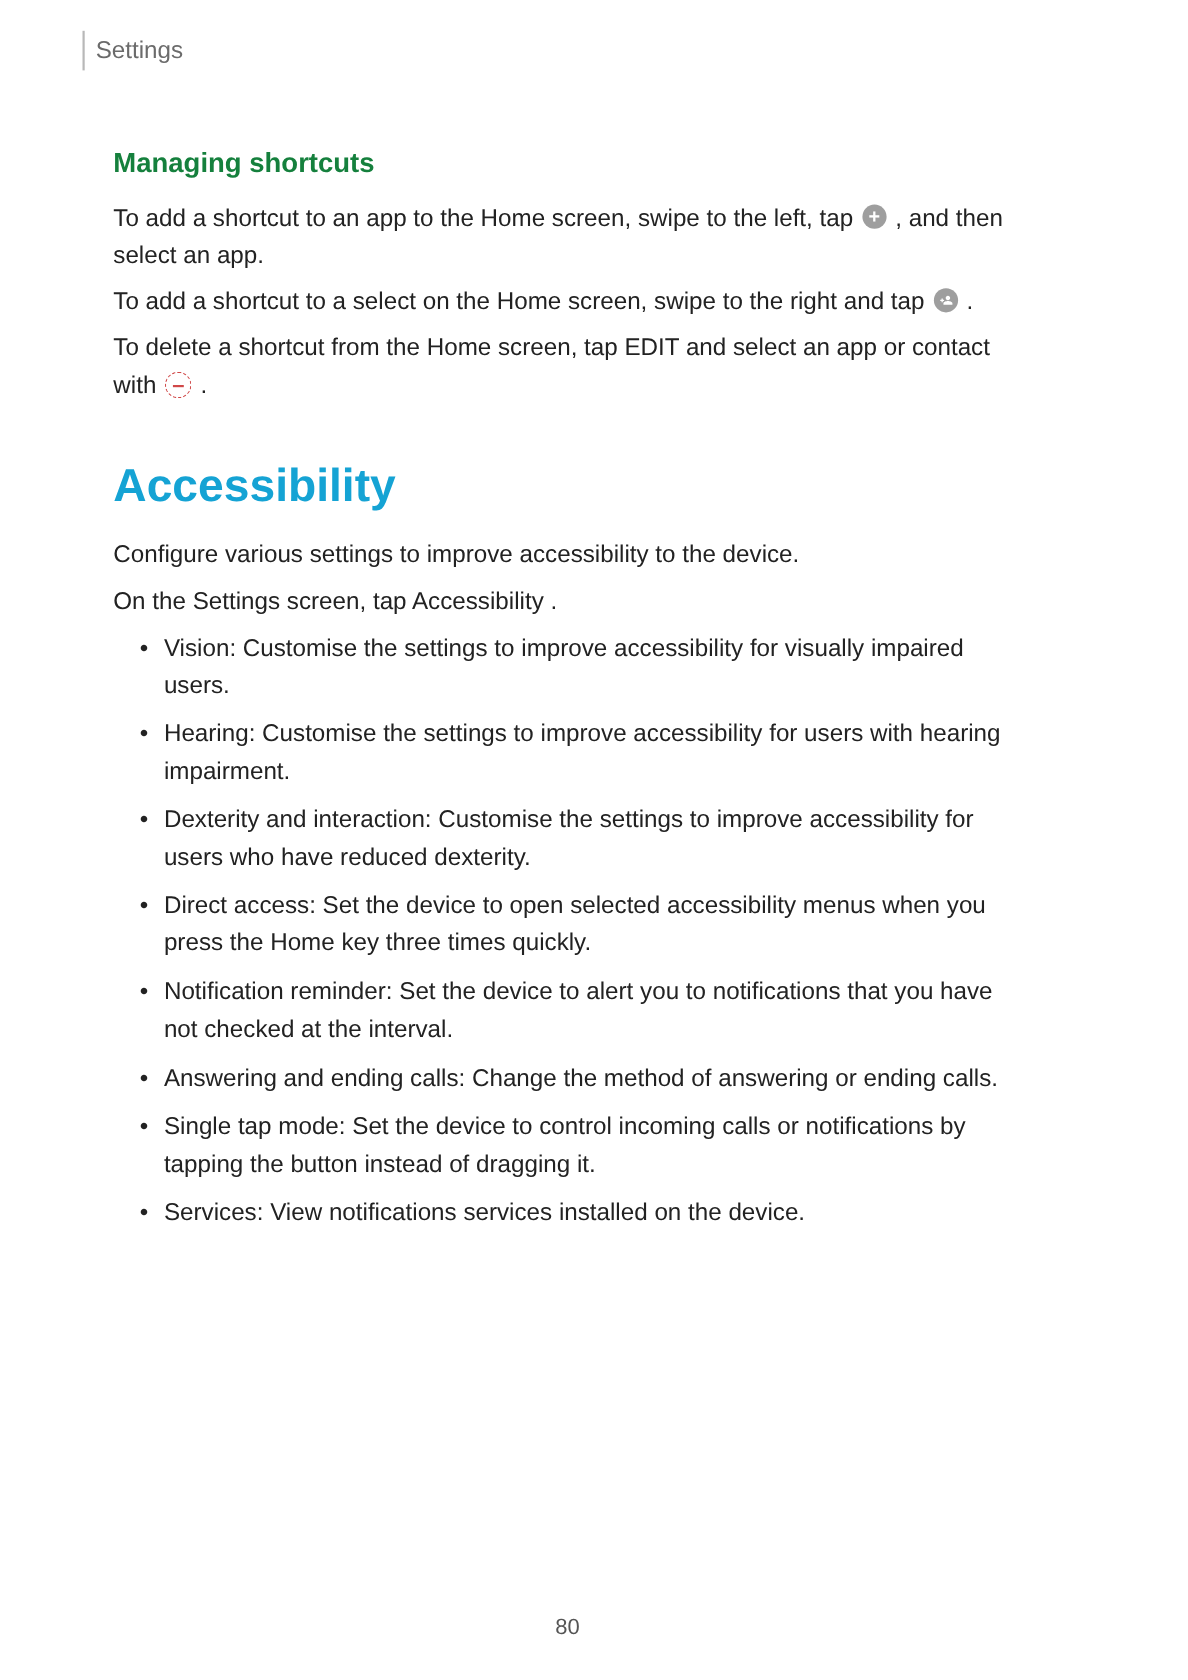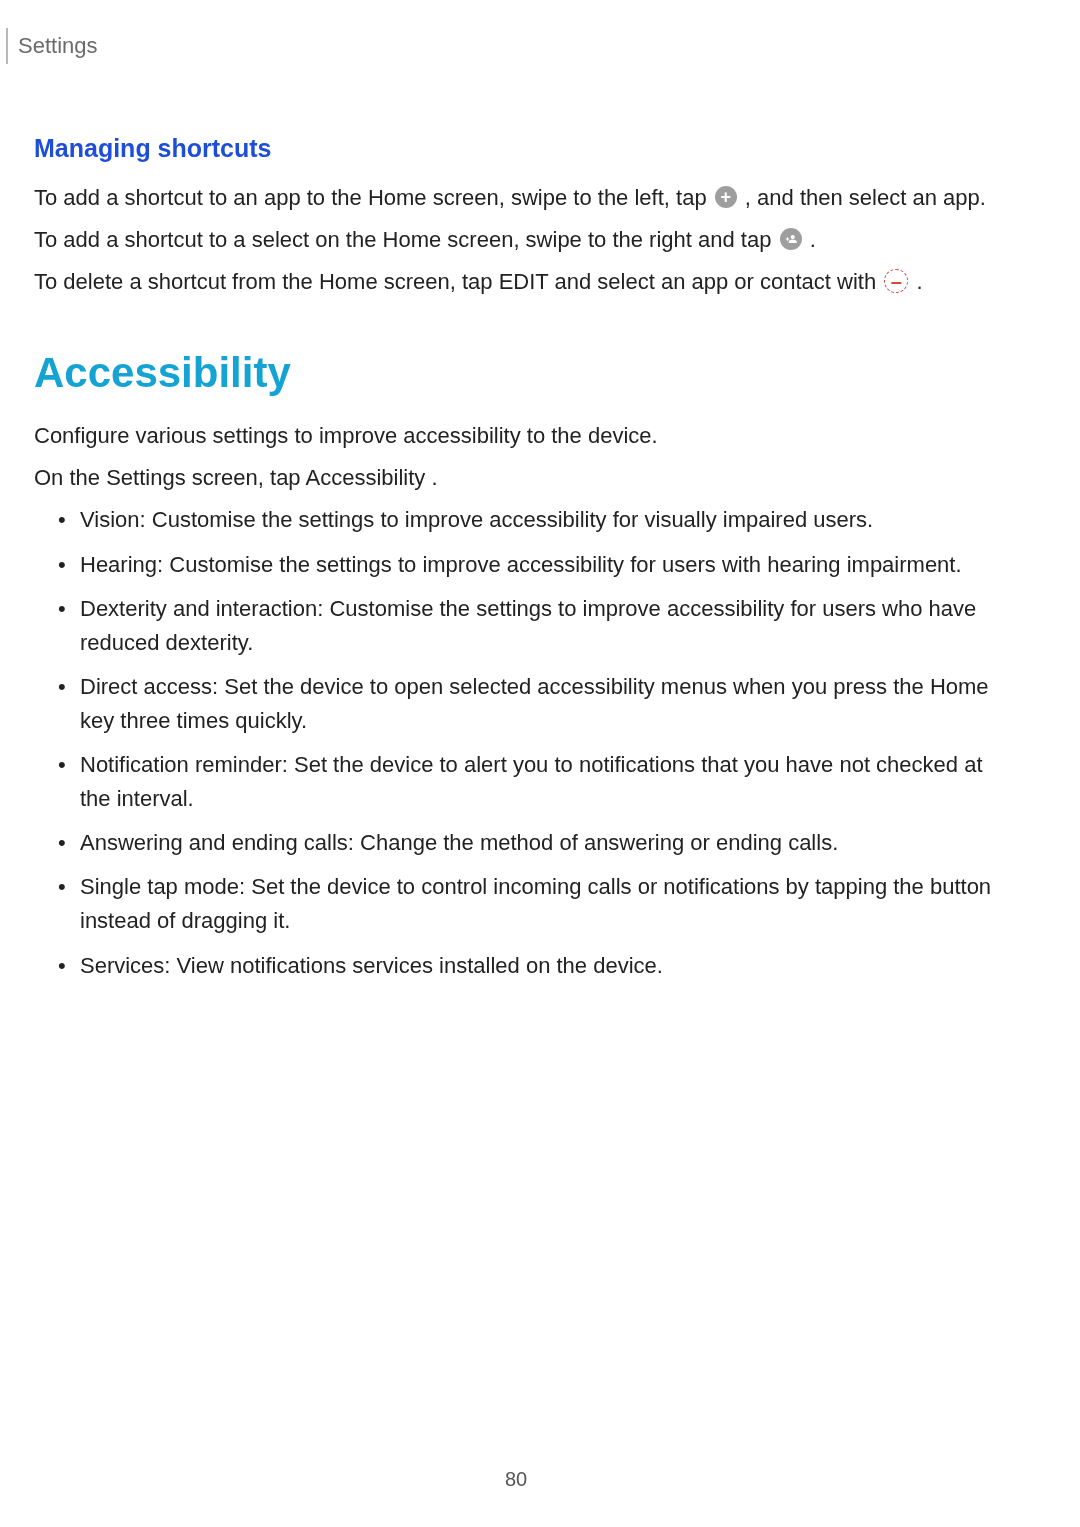--- a/index.html
+++ b/index.html
@@ -7,21 +7,21 @@
     margin: 0;
     padding: 0;
     font-family: Arial, Helvetica, sans-serif;
     color: #1a1a1a;
     background: #fff;
     width: 1080px;
   }
   .page {
     width: 1032px;
     min-height: 1527px;
-    padding: 0 34px;
+    padding: 0 103px;
     position: relative;
   }
   .header {
     display: flex;
     align-items: center;
     padding-top: 28px;
     padding-bottom: 8px;
   }
   .header-divider {
     width: 2px;
@@ -33,21 +33,21 @@
   .header-title {
     color: #6b6b6b;
     font-size: 22px;
     font-weight: 400;
   }
   .sub-heading {
     font-weight: 700;
     font-size: 25px;
     margin-top: 62px;
     margin-bottom: 18px;
-    color: #1d4ed8;
+    color: #15803d;
   }
   .para {
     font-size: 22px;
     line-height: 1.55;
     color: #222;
     margin: 0 0 8px 0;
   }
   .bold { font-weight: 400; }
   .main-heading {
     color: #15a3d4;

